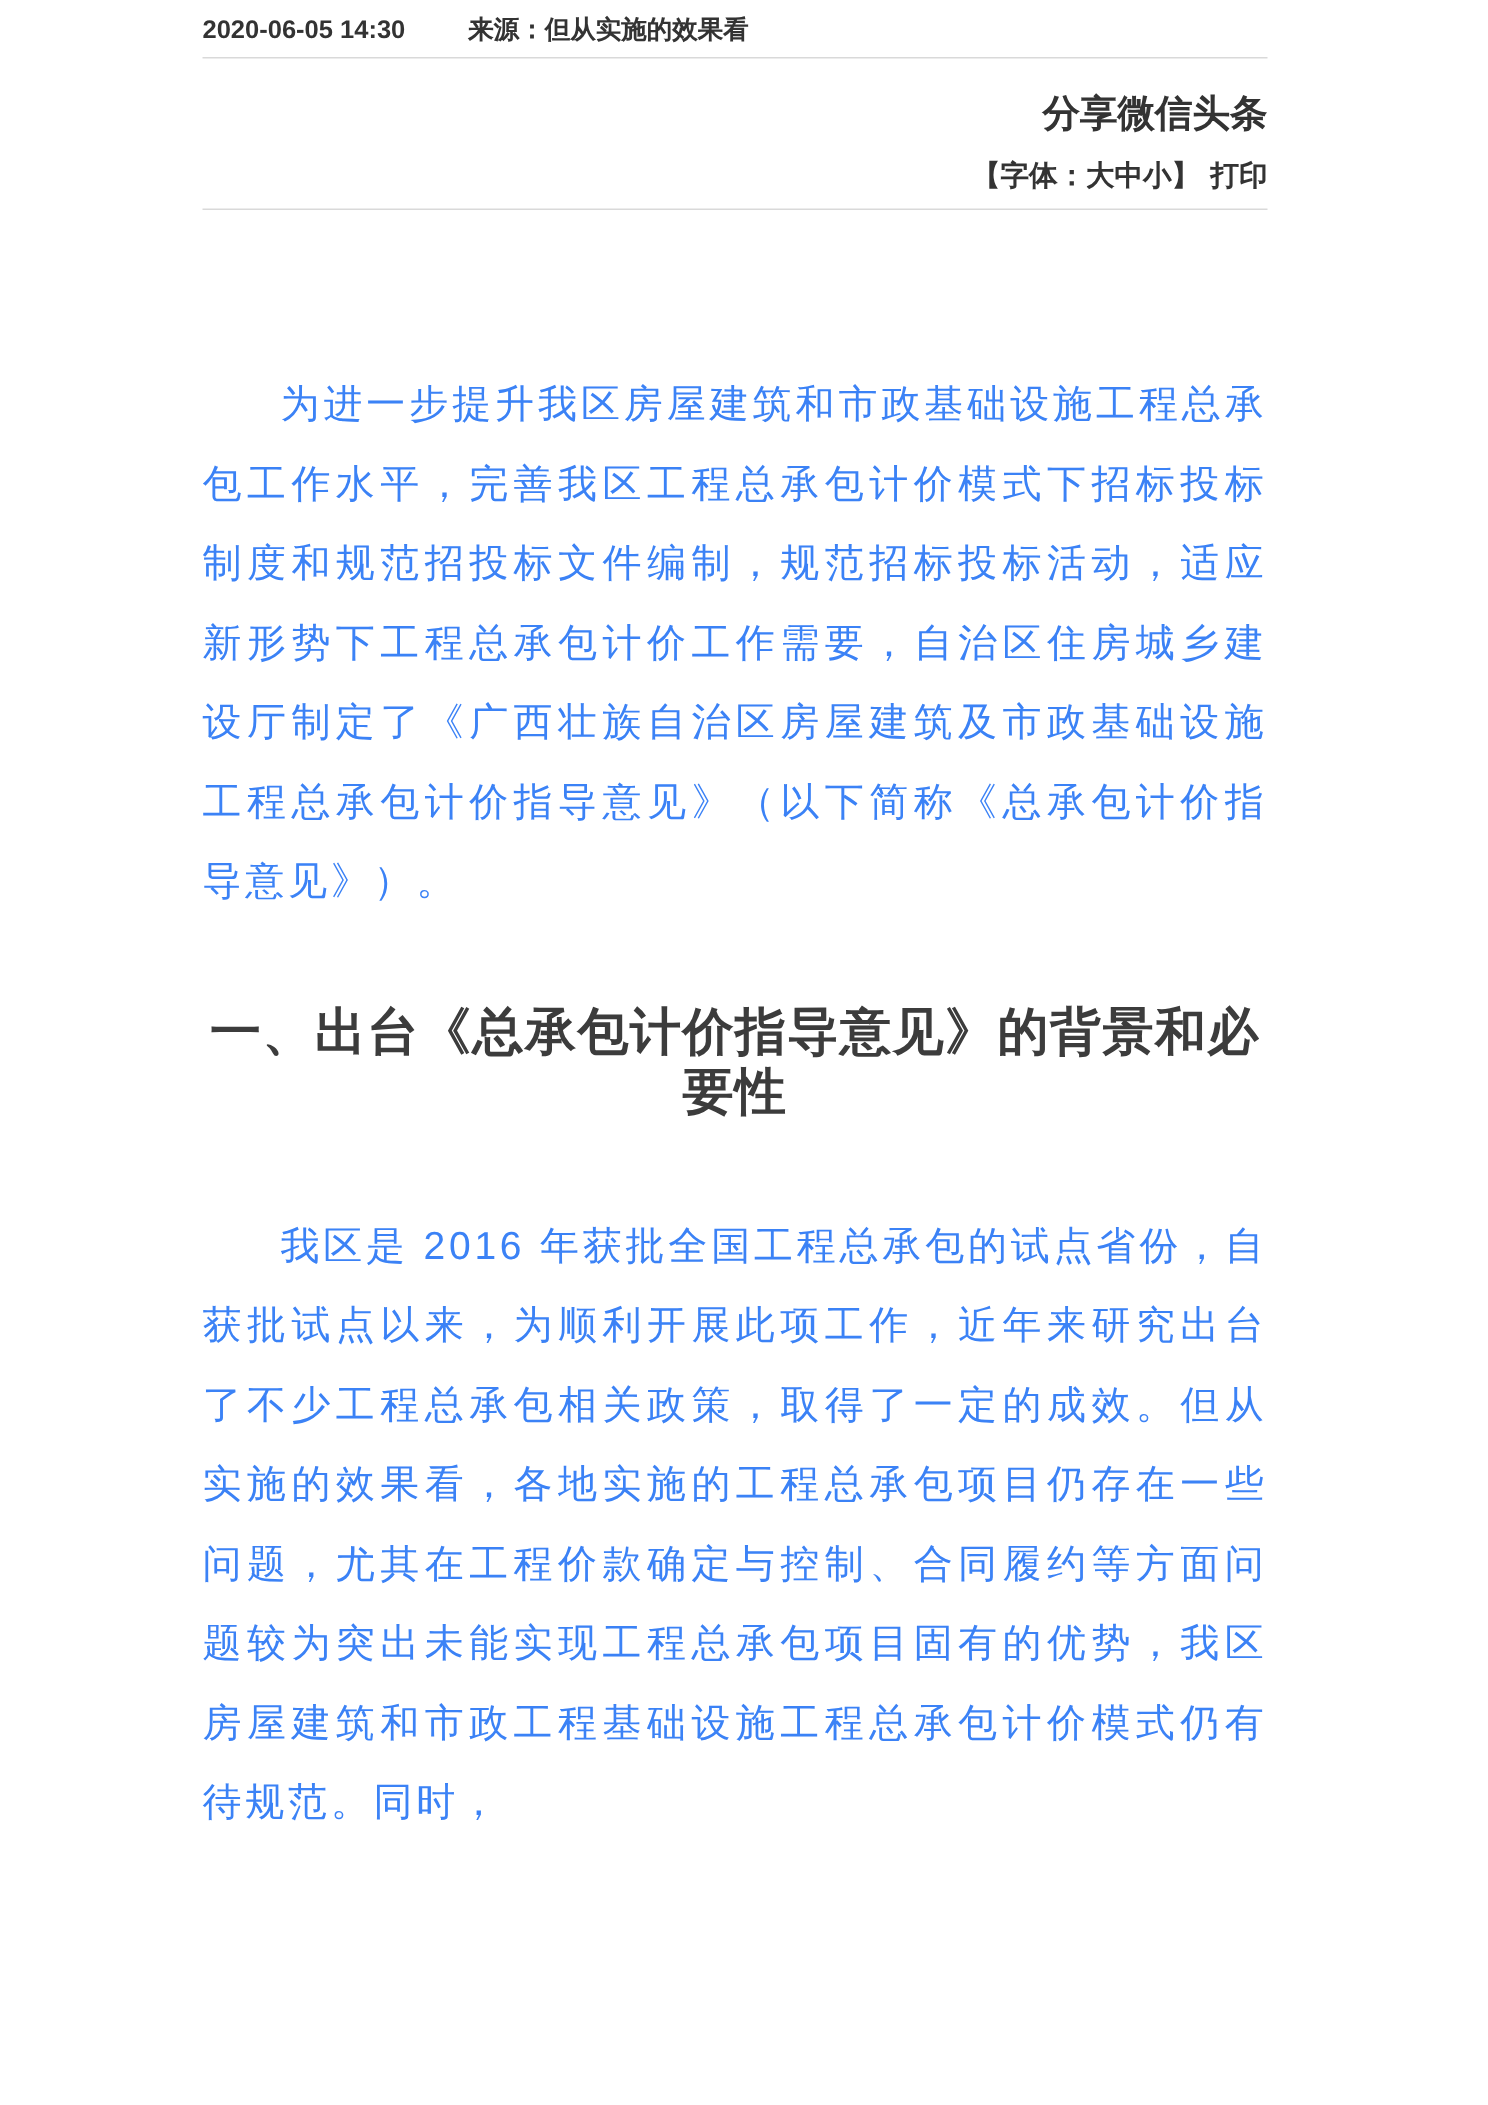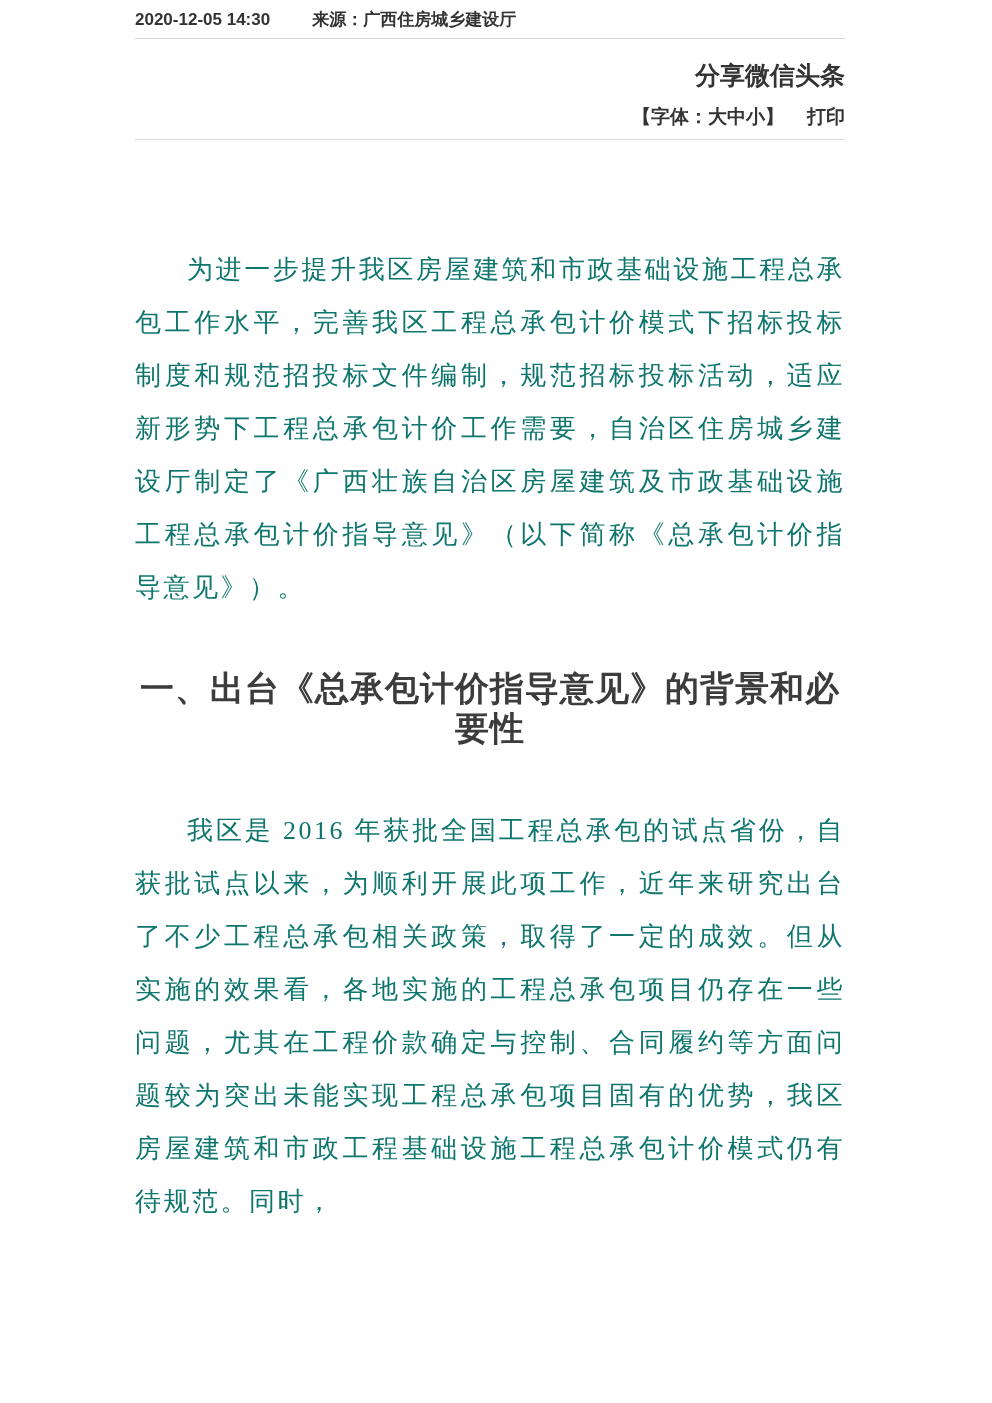--- a/index.html
+++ b/index.html
@@ -55,28 +55,28 @@
   }
   .share-row .share-link { cursor: pointer; }
   .font-row {
     margin-top: 12px;
     text-align: right;
     font-size: 19px;
     font-weight: bold;
     color: #333333;
   }
   .font-row .size-btn, .font-row .print-link { cursor: pointer; }
-  .font-row .print-link { margin-left: 23px; }
+  .font-row .print-link { margin-left: 7px; }
   
   .article { margin-top: 103px; }
   .article p {
-    font-family: Liberation Serif, serif;
+    font-family: Liberation Sans, sans-serif;
     font-size: 26px;
     line-height: 53px;
-    color: #0f766e;
+    color: #3b82f6;
     text-align: justify;
     text-indent: 2em;
     letter-spacing: 2.5px;
     font-weight: normal;
   }
   .section-heading {
     margin-top: 54px;
     text-align: center;
     font-size: 34px;
     line-height: 40px;
@@ -88,22 +88,22 @@
   .para-2 { margin-top: 56px; }
 </style>
 </head>
 <body>
 
 <div class="page">
   <div class="content">
 
 
     <div class="meta-row">
-      <span class="datetime">2020-12-05 14:30</span>
-      <span class="source">来源：广西住房城乡建设厅</span>
+      <span class="datetime">2020-06-05 14:30</span>
+      <span class="source">来源：但从实施的效果看</span>
     </div>
 
     <hr class="rule rule-1">
 
     <div class="share-row">
       <span class="share-link">分享微信头条</span>
     </div>
 
     <div class="font-row">
       <span>【字体：</span><span class="size-btn">大</span><span class="size-btn">中</span><span class="size-btn">小</span><span>】</span><span class="print-link">打印</span>

